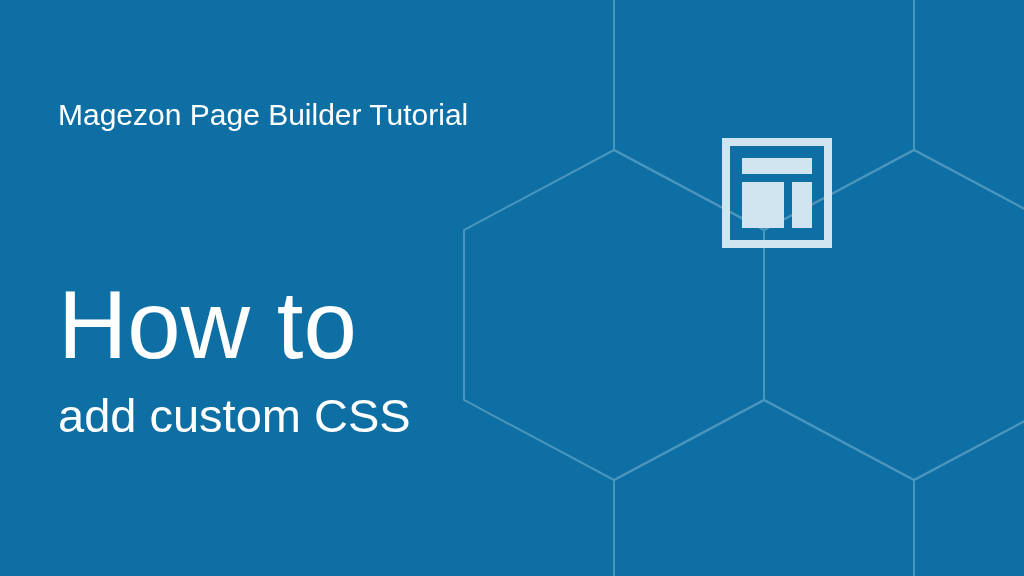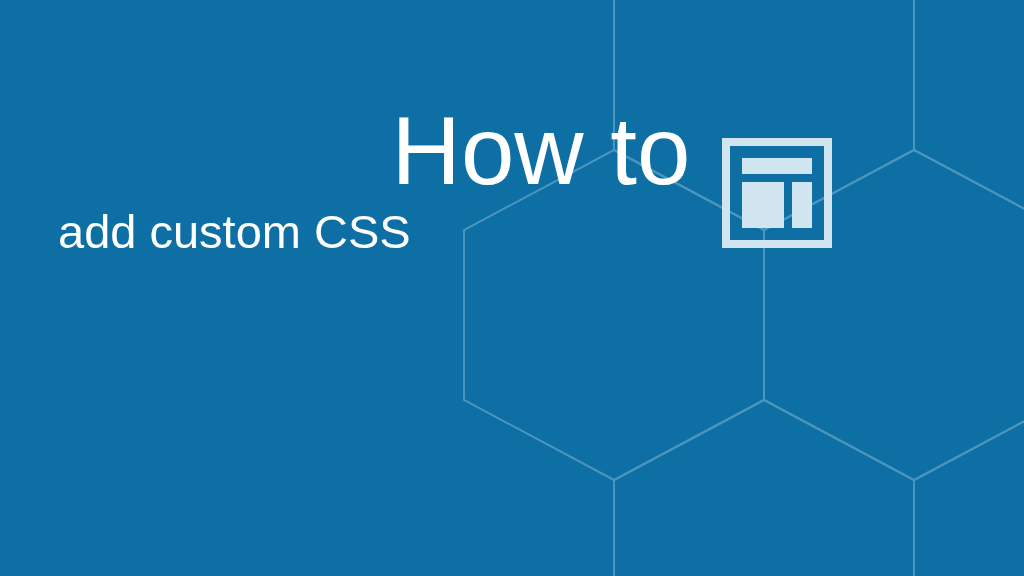--- a/index.html
+++ b/index.html
@@ -32,22 +32,21 @@
       color: #ffffff;
       font-size: 30px;
       font-weight: 400;
       margin-bottom: 140px;
     }
     .title-line1 {
       color: #ffffff;
       font-size: 96px;
       font-weight: 400;
       line-height: 1.1;
-      margin-bottom: 2px;
-      text-align: center;
+      margin-bottom: 12px;
     }
     .title-line2 {
       color: #ffffff;
       font-size: 47px;
       font-weight: 400;
       line-height: 1.1;
     }
     .icon-container {
       position: absolute;
       top: 138px;
@@ -72,15 +71,16 @@
 <div class="icon-container">
   <svg width="110" height="110" viewBox="0 0 110 110" xmlns="http://www.w3.org/2000/svg">
     <rect x="4" y="4" width="102" height="102" stroke="#d0e5f0" stroke-width="8" fill="none"></rect>
     <rect x="20" y="20" width="70" height="16" fill="#d0e5f0"></rect>
     <rect x="20" y="44" width="42" height="46" fill="#d0e5f0"></rect>
     <rect x="70" y="44" width="20" height="46" fill="#d0e5f0"></rect>
   </svg>
 </div>
 
 <div class="content">
+  <div class="subtitle">Magezon Page Builder Tutorial</div>
   <div class="title-line1">How to</div>
   <div class="title-line2">add custom CSS</div>
 </div>
 
 </body></html>

